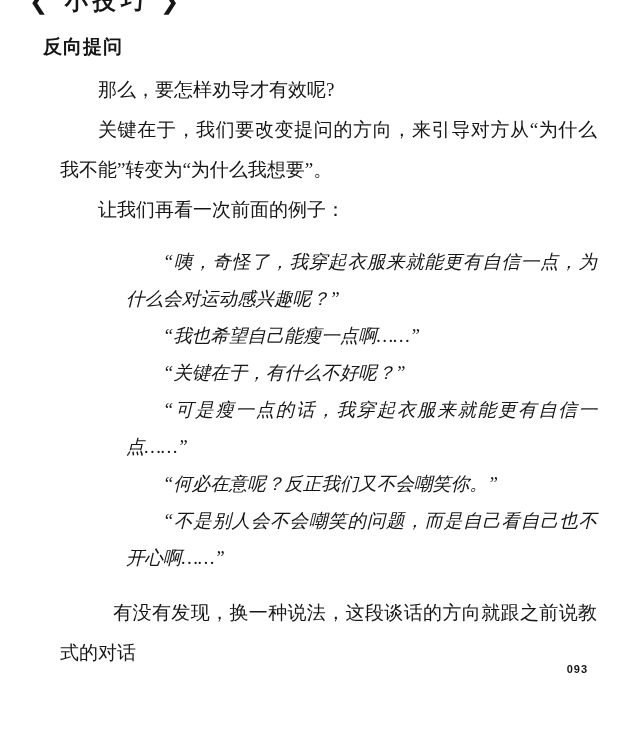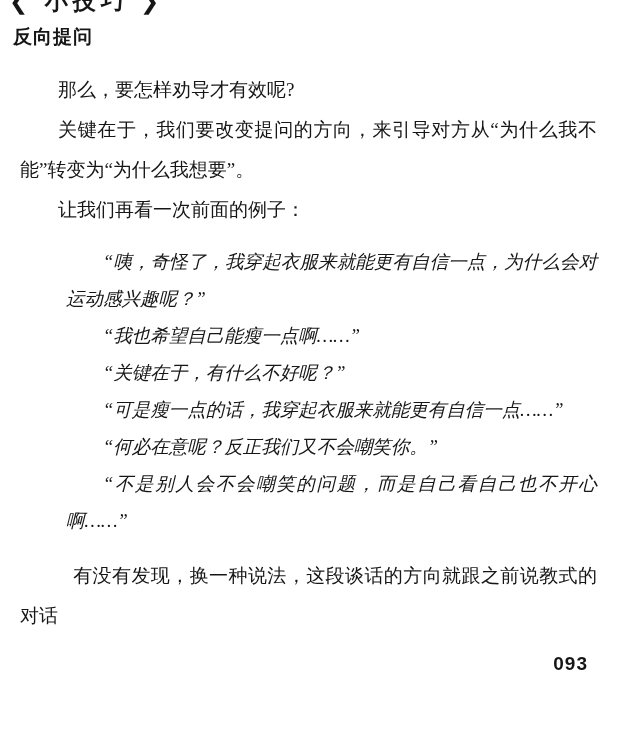--- a/index.html
+++ b/index.html
@@ -1,15 +1,15 @@
 <!DOCTYPE html>
 <html><head>
 <meta charset="utf-8">
 <style>
-  * { box-sizing: border-box; }
+  * { box-sizing: border-box; padding-left: 20px; }
   html, body {
     margin: 0;
     padding: 0;
     background: #ffffff;
   }
   .page {
     position: relative;
     width: 624px;
     height: 743px;
     overflow: hidden;
@@ -24,21 +24,21 @@
     font-family: "Liberation Sans", "DejaVu Sans", sans-serif;
     font-weight: bold;
     font-size: 23px;
     letter-spacing: 5px;
     white-space: nowrap;
   }
   .section-title {
     position: absolute;
     top: 24px;
     left: 13px;
-    margin: 0;
+    margin: 10px;
     font-family: "Liberation Sans", "DejaVu Sans", sans-serif;
     font-weight: bold;
     font-size: 19px;
     letter-spacing: 1px;
   }
   .page-body {
     position: absolute;
     top: 70px;
     left: 20px;
     width: 577px;
@@ -64,21 +64,21 @@
   .closing {
     margin-top: 16px;
     text-indent: 2.8em;
   }
   .page-number {
     position: absolute;
     right: 36px;
     bottom: 68px;
     font-family: "Liberation Sans", "DejaVu Sans", sans-serif;
     font-weight: bold;
-    font-size: 19px;
+    font-size: 11px;
     letter-spacing: 1px;
   }
 </style>
 </head>
 <body>
 
 <div class="page">
 
   <div class="chapter-header">❮ 小技巧 ❯</div>
 

